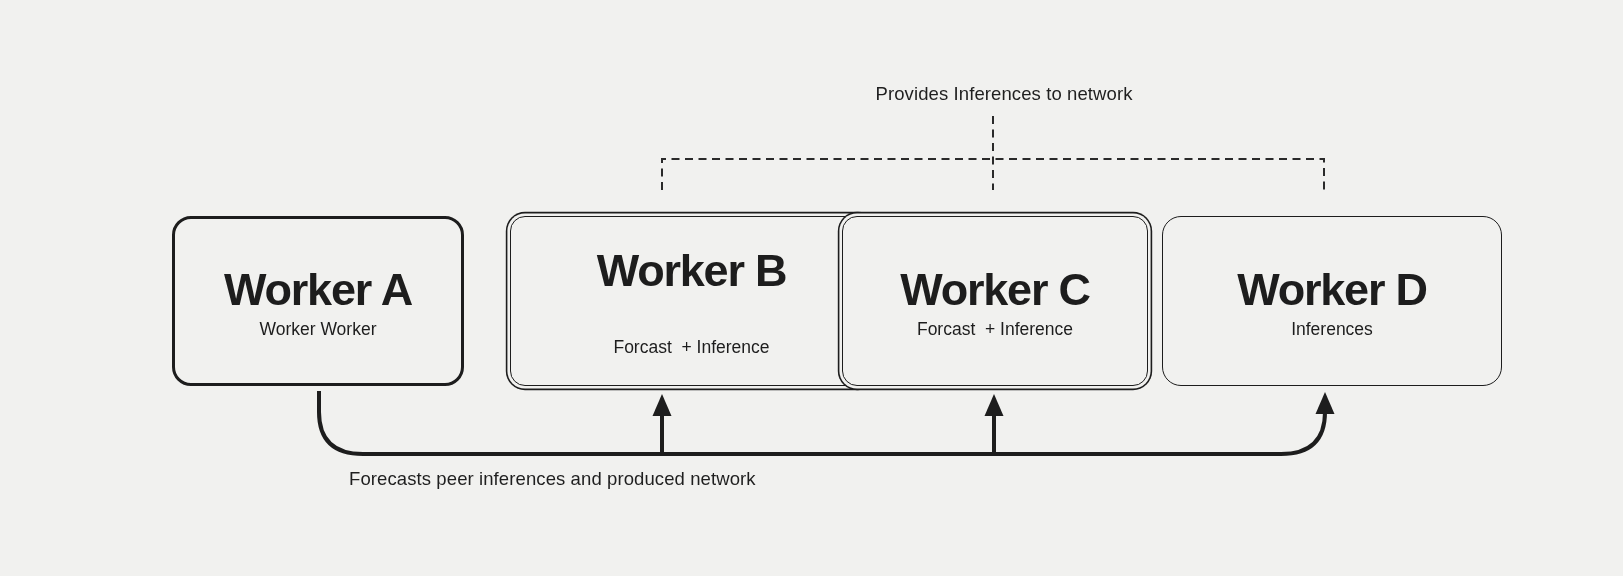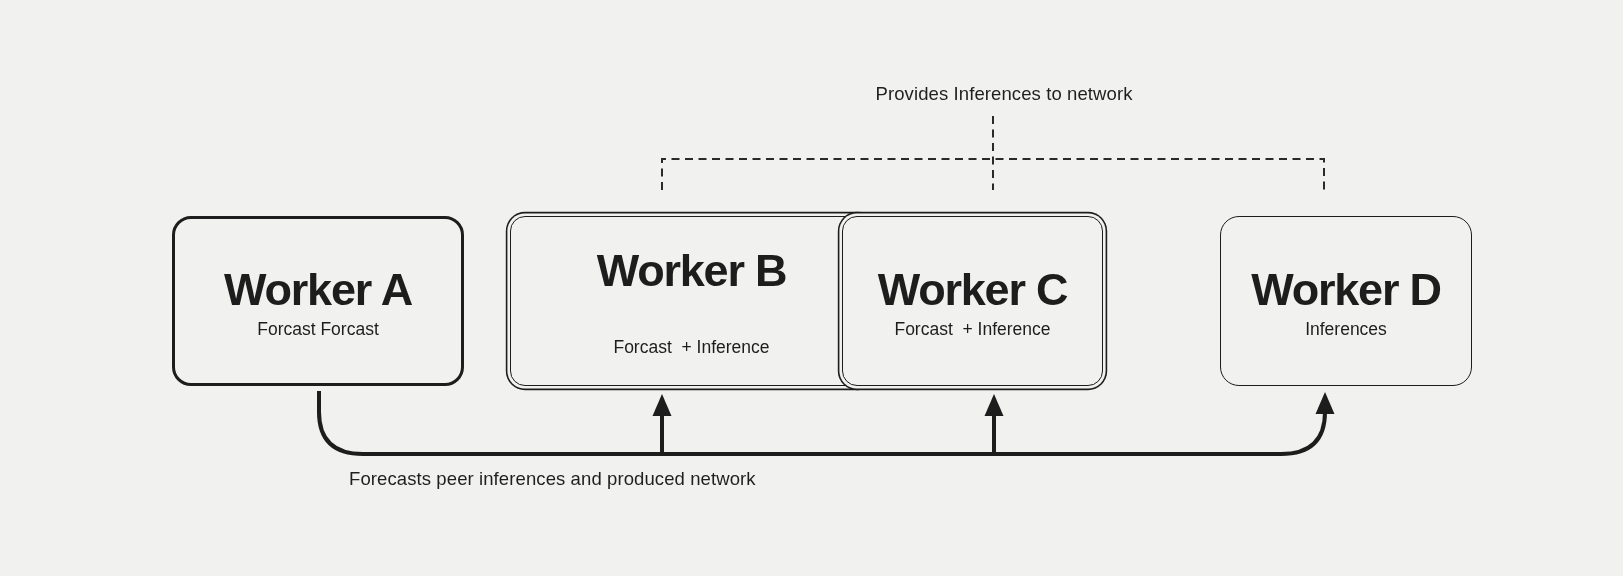--- a/index.html
+++ b/index.html
@@ -65,24 +65,24 @@
     border:3px solid var(--ink);
     border-radius:19px;
   }
   
   .worker--double{
     border:1.6px solid var(--ink);
     border-radius:15px;
     box-shadow:0 0 0 2.6px var(--bg), 0 0 0 4.2px var(--ink);
   }
   .worker--b{left:494px;width:363px;gap:44px;}
-  .worker--c{left:826px;width:261px;}
+  .worker--c{left:826px;width:306px;}
   
   .worker--d{
-    left:1204px;width:252px;
+    left:1146px;width:340px;
     border:1.8px solid var(--ink);
     border-radius:19px;
   }
 </style>
 </head>
 <body>
 
 <div class="canvas">
 
   <svg class="connectors" width="1623" height="576" viewBox="0 0 1623 576">
@@ -99,21 +99,21 @@
     <polygon points="978,394 968.5,416 987.5,416" fill="#1d1d1d"></polygon>
     <polygon points="1309,392 1299.5,414 1318.5,414" fill="#1d1d1d"></polygon>
   </svg>
 
   <div class="label label--provides">Provides Inferences to network</div>
 
   <div class="label label--feedback">Forecasts peer inferences and produced network</div>
 
   <div class="worker worker--a">
     <div class="worker-title">Worker A</div>
-    <div class="worker-subtitle">Forcast Forcast</div>
+    <div class="worker-subtitle">Worker Worker</div>
   </div>
 
   <div class="worker worker--double worker--b">
     <div class="worker-title">Worker B</div>
     <div class="worker-subtitle">Forcast  + Inference</div>
   </div>
 
   <div class="worker worker--double worker--c">
     <div class="worker-title">Worker C</div>
     <div class="worker-subtitle">Forcast  + Inference</div>

